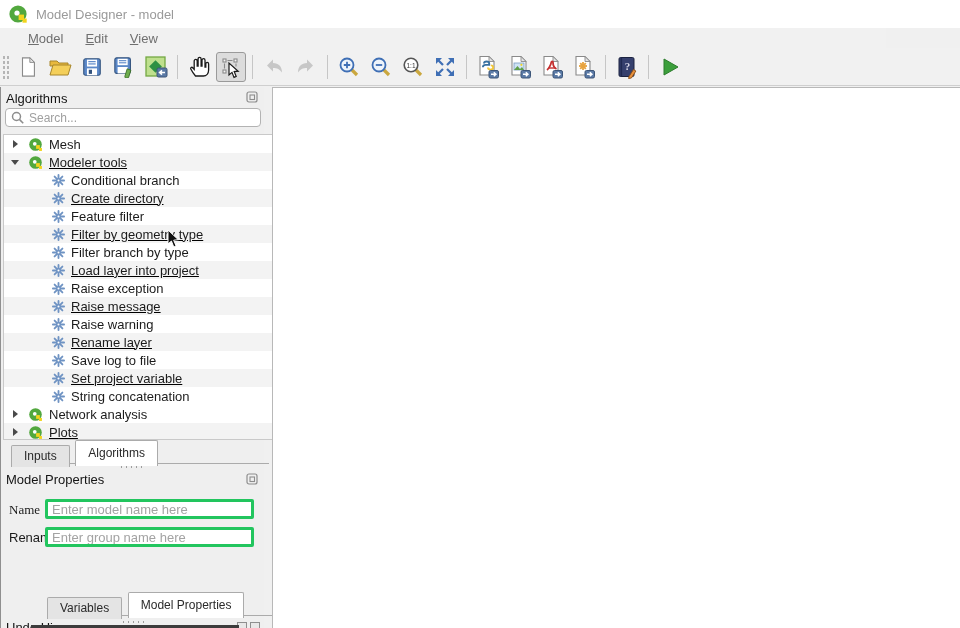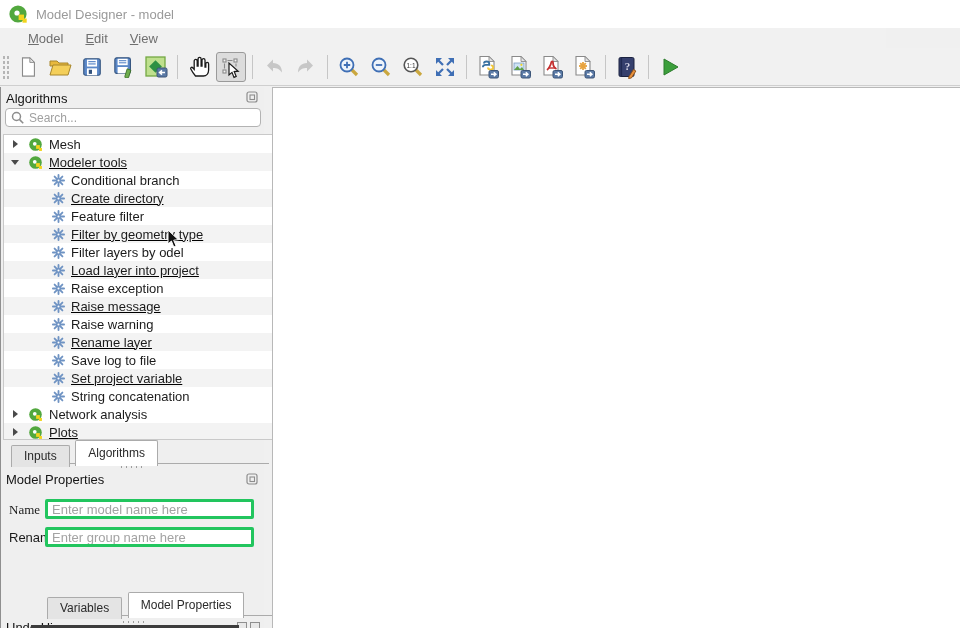--- a/index.html
+++ b/index.html
@@ -385,21 +385,21 @@
             <svg class="leaf-icon" width="13" height="13" viewBox="0 0 14 14">
               <g stroke="#6f93c3" stroke-width="2" stroke-linecap="round">
                 <line x1="7" y1="1" x2="7" y2="13"></line>
                 <line x1="1" y1="7" x2="13" y2="7"></line>
                 <line x1="2.8" y1="2.8" x2="11.2" y2="11.2"></line>
                 <line x1="11.2" y1="2.8" x2="2.8" y2="11.2"></line>
               </g>
               <circle cx="7" cy="7" r="2.6" fill="#6f93c3"></circle>
               <circle cx="7" cy="7" r="1.1" fill="#ffffff"></circle>
             </svg>
-            <span class="lbl">Filter layers by odel</span>
+            <span class="lbl">Filter branch by type</span>
           </div>
           <div class="tree-row alt">
             <svg class="leaf-icon" width="13" height="13" viewBox="0 0 14 14">
               <g stroke="#6f93c3" stroke-width="2" stroke-linecap="round">
                 <line x1="7" y1="1" x2="7" y2="13"></line>
                 <line x1="1" y1="7" x2="13" y2="7"></line>
                 <line x1="2.8" y1="2.8" x2="11.2" y2="11.2"></line>
                 <line x1="11.2" y1="2.8" x2="2.8" y2="11.2"></line>
               </g>
               <circle cx="7" cy="7" r="2.6" fill="#6f93c3"></circle>

